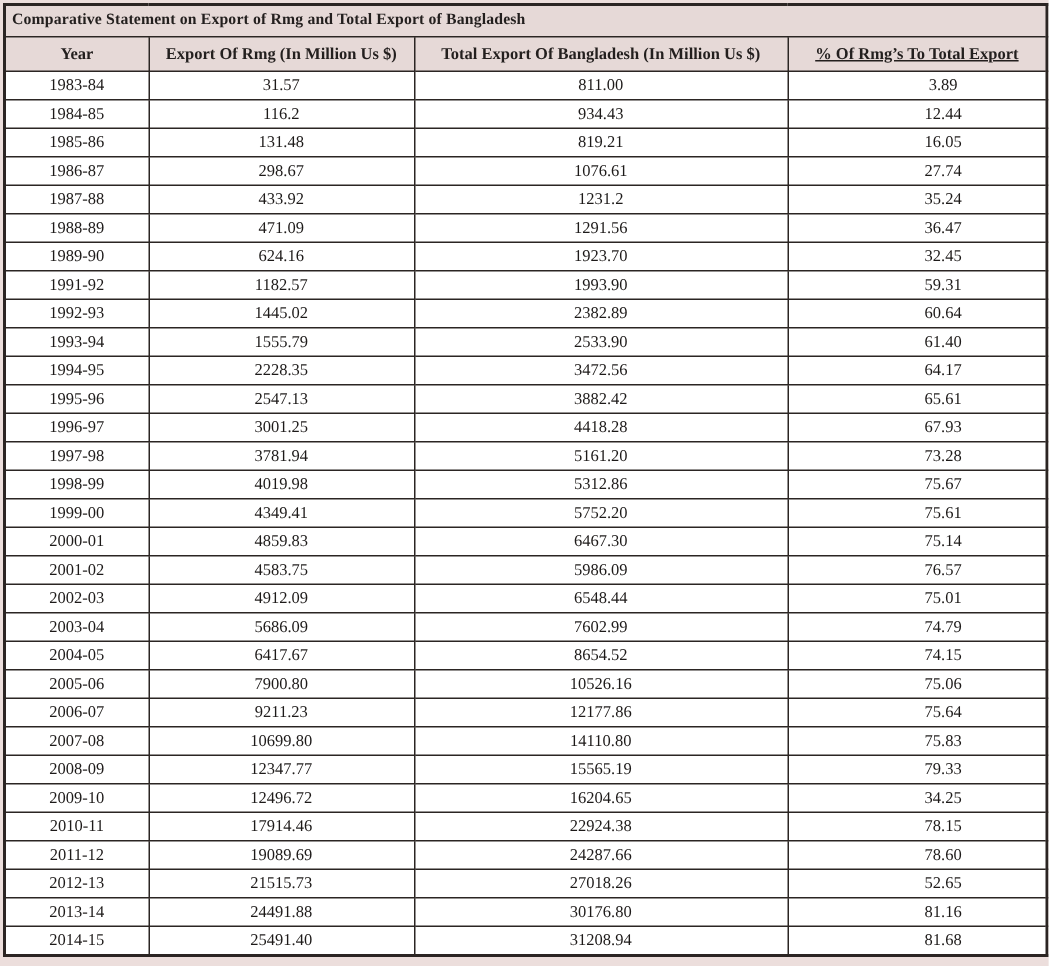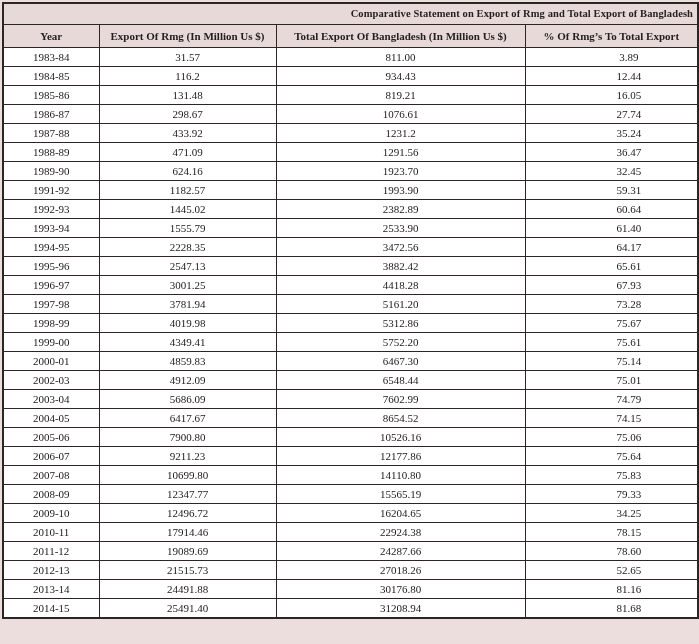--- a/index.html
+++ b/index.html
@@ -30,42 +30,42 @@
   table.report col.c-year  { width: 96px; }
   table.report col.c-rmg   { width: 177px; }
   table.report col.c-total { width: 249px; }
   table.report col.c-pct   { width: 173px; }
 
   tr.title-row td.title-cell {
     background: #e6d9d7;
     color: #231f1e;
     font-weight: bold;
     font-size: 10.5px;
-    text-align: right;
+    text-align: left;
     letter-spacing: 0.1px;
     height: 17px;
     padding: 1px 4px 2px 4px;
     border: none;
     border-bottom: 1px solid #2b2523;
   }
   tr.head-row th {
     background: #e6d9d7;
     color: #231f1e;
     font-weight: bold;
     font-size: 11px;
     text-align: center;
     height: 19px;
     padding: 1px 3px 2px 3px;
     border: 1px solid #2b2523;
     border-top: none;
     white-space: nowrap;
     margin-left: 20px;
   }
   tr.head-row th:first-child { border-left: none; }
-  tr.head-row th:last-child  { border-right: none; }
+  tr.head-row th:last-child  { border-right: none; text-decoration: underline; }
 
   tbody td {
     background: #ffffff;
     color: #1d1a19;
     font-size: 11px;
     text-align: center;
     height: 17px;
     padding: 0 3px 1px 3px;
     border: 1px solid #2b2523;
     white-space: nowrap;
@@ -193,20 +193,26 @@
           <td>5752.20</td>
           <td>75.61</td>
         </tr>
         <tr>
           <td>2000-01</td>
           <td>4859.83</td>
           <td>6467.30</td>
           <td>75.14</td>
         </tr>
         <tr>
+          <td>2001-02</td>
+          <td>4583.75</td>
+          <td>5986.09</td>
+          <td>76.57</td>
+        </tr>
+        <tr>
           <td>2002-03</td>
           <td>4912.09</td>
           <td>6548.44</td>
           <td>75.01</td>
         </tr>
         <tr>
           <td>2003-04</td>
           <td>5686.09</td>
           <td>7602.99</td>
           <td>74.79</td>

